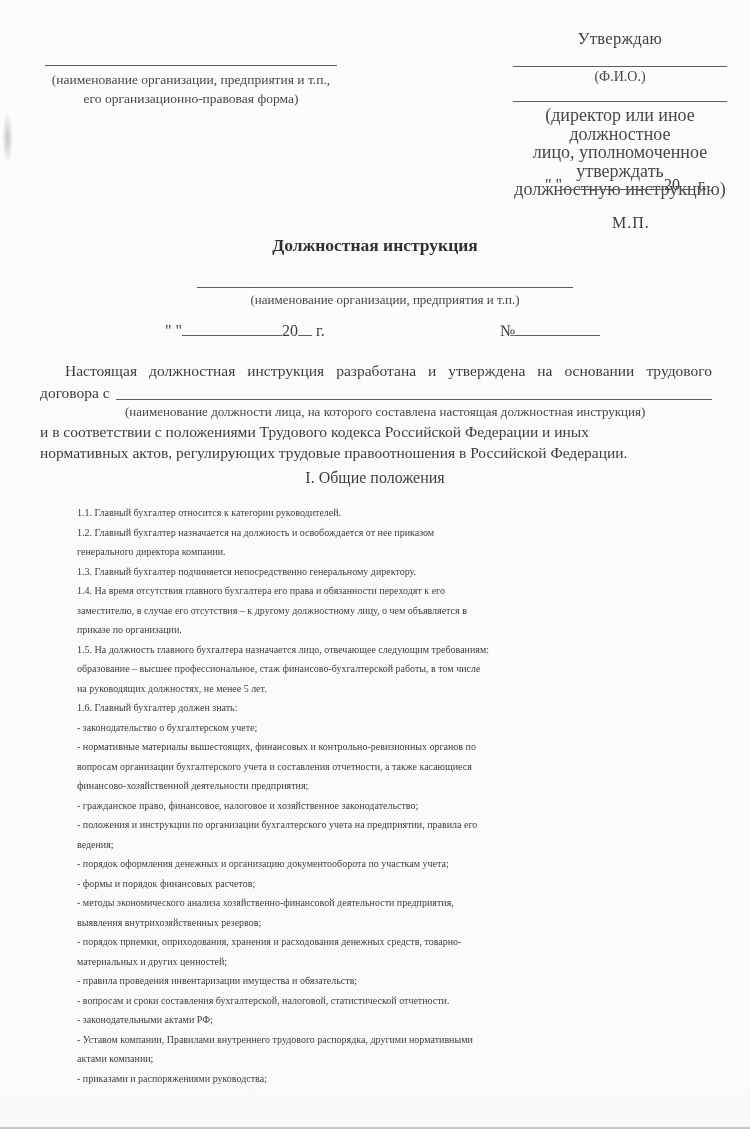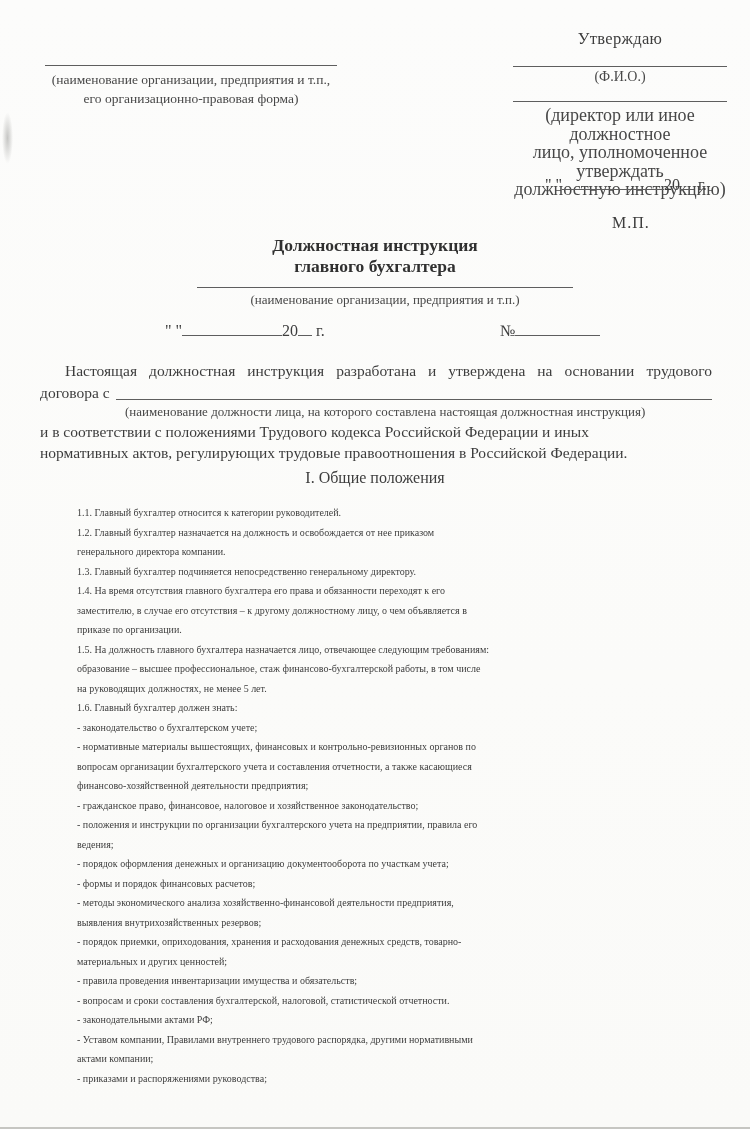--- a/index.html
+++ b/index.html
@@ -89,21 +89,20 @@
     <div class="caption auth" style="margin-top:0">лицо, уполномоченное утверждать</div>
     <div class="caption auth" style="margin-top:0">должностную инструкцию)</div>
   </div>
 
   <div class="approve-date"><span>"  "</span><span class="ul w102"></span><span>20</span><span class="ul w14"></span> <span>г.</span></div>
 
   <div class="seal">М.П.</div>
 
   <div class="doc-title">
     <div>Должностная инструкция</div>
-    <div>главного бухгалтера</div>
   </div>
 
   <div class="title-org">
     <div class="sig-line"></div>
     <div class="caption">(наименование организации, предприятия и т.п.)</div>
   </div>
 
   <div class="meta-row">
     <div class="meta-date"><span>"  "</span><span class="ul w100"></span><span>20</span><span class="ul w14"></span> <span>г.</span></div>
     <div class="meta-number"><span>№</span><span class="ul w85"></span></div>

